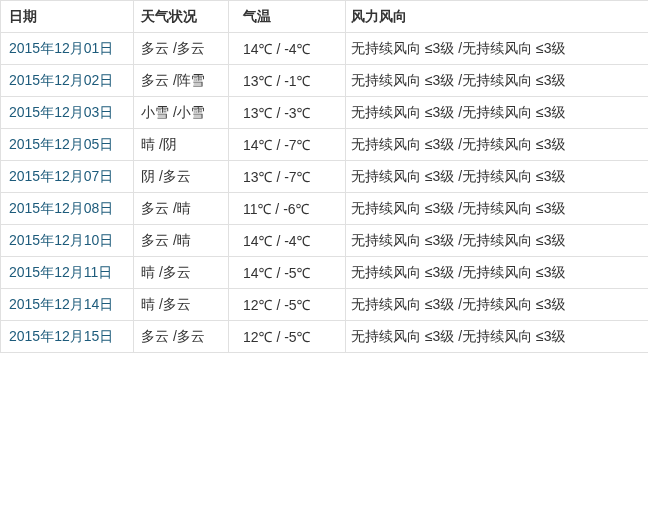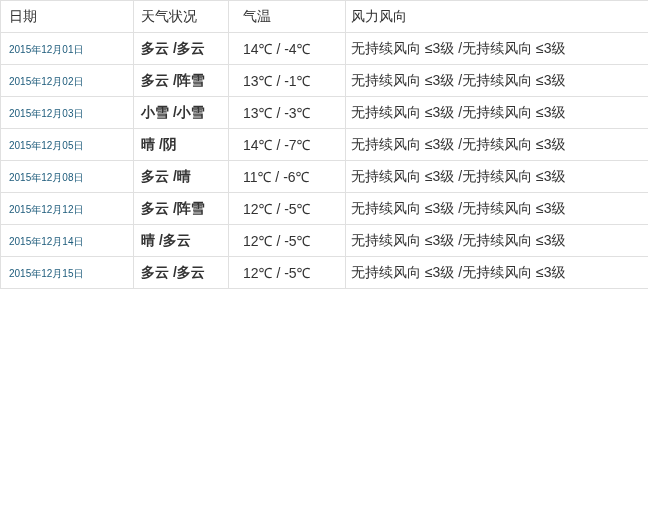--- a/index.html
+++ b/index.html
@@ -25,31 +25,31 @@
     height: 32px;
     box-sizing: border-box;
     vertical-align: middle;
     text-align: left;
     font-size: 14px;
     color: var(--text-color, #333333);
     white-space: nowrap;
     overflow: hidden;
   }
   table.weather th {
-    font-weight: normal;
+    font-weight: bold;
     color: var(--header-color, #333333);
   }
   .col-date  { padding-left: 8px; }
-  .col-weather { padding-left: 7px; font-weight: bold; }
+  .col-weather { padding-left: 7px; }
   .col-temp  { padding-left: 14px; }
   .col-wind  { padding-left: 5px; }
   a.date-link {
     color: var(--date-link-color, #1d5b7b);
     text-decoration: none;
-    font-size: 10px;
+    font-size: 14px;
   }
 </style>
 </head>
 <body>
 
 <table class="weather">
   <colgroup>
     <col style="width:133px">
     <col style="width:95px">
     <col style="width:117px">
@@ -82,29 +82,41 @@
         <td class="col-temp">13℃ / -3℃</td>
         <td class="col-wind">无持续风向 ≤3级 /无持续风向 ≤3级</td>
       </tr>
       <tr>
         <td class="col-date"><a class="date-link" href="#">2015年12月05日</a></td>
         <td class="col-weather">晴 /阴</td>
         <td class="col-temp">14℃ / -7℃</td>
         <td class="col-wind">无持续风向 ≤3级 /无持续风向 ≤3级</td>
       </tr>
       <tr>
+        <td class="col-date"><a class="date-link" href="#">2015年12月07日</a></td>
+        <td class="col-weather">阴 /多云</td>
+        <td class="col-temp">13℃ / -7℃</td>
+        <td class="col-wind">无持续风向 ≤3级 /无持续风向 ≤3级</td>
+      </tr>
+      <tr>
         <td class="col-date"><a class="date-link" href="#">2015年12月08日</a></td>
         <td class="col-weather">多云 /晴</td>
         <td class="col-temp">11℃ / -6℃</td>
         <td class="col-wind">无持续风向 ≤3级 /无持续风向 ≤3级</td>
       </tr>
       <tr>
-        <td class="col-date"><a class="date-link" href="#">2015年12月12日</a></td>
-        <td class="col-weather">多云 /阵雪</td>
-        <td class="col-temp">12℃ / -5℃</td>
+        <td class="col-date"><a class="date-link" href="#">2015年12月10日</a></td>
+        <td class="col-weather">多云 /晴</td>
+        <td class="col-temp">14℃ / -4℃</td>
+        <td class="col-wind">无持续风向 ≤3级 /无持续风向 ≤3级</td>
+      </tr>
+      <tr>
+        <td class="col-date"><a class="date-link" href="#">2015年12月11日</a></td>
+        <td class="col-weather">晴 /多云</td>
+        <td class="col-temp">14℃ / -5℃</td>
         <td class="col-wind">无持续风向 ≤3级 /无持续风向 ≤3级</td>
       </tr>
       <tr>
         <td class="col-date"><a class="date-link" href="#">2015年12月14日</a></td>
         <td class="col-weather">晴 /多云</td>
         <td class="col-temp">12℃ / -5℃</td>
         <td class="col-wind">无持续风向 ≤3级 /无持续风向 ≤3级</td>
       </tr>
       <tr>
         <td class="col-date"><a class="date-link" href="#">2015年12月15日</a></td>

